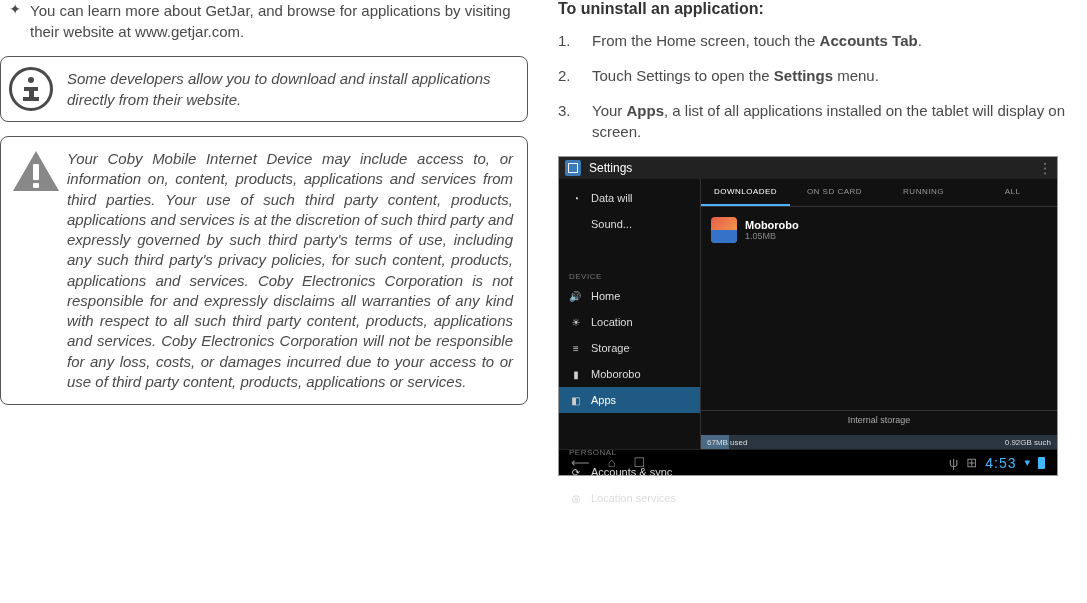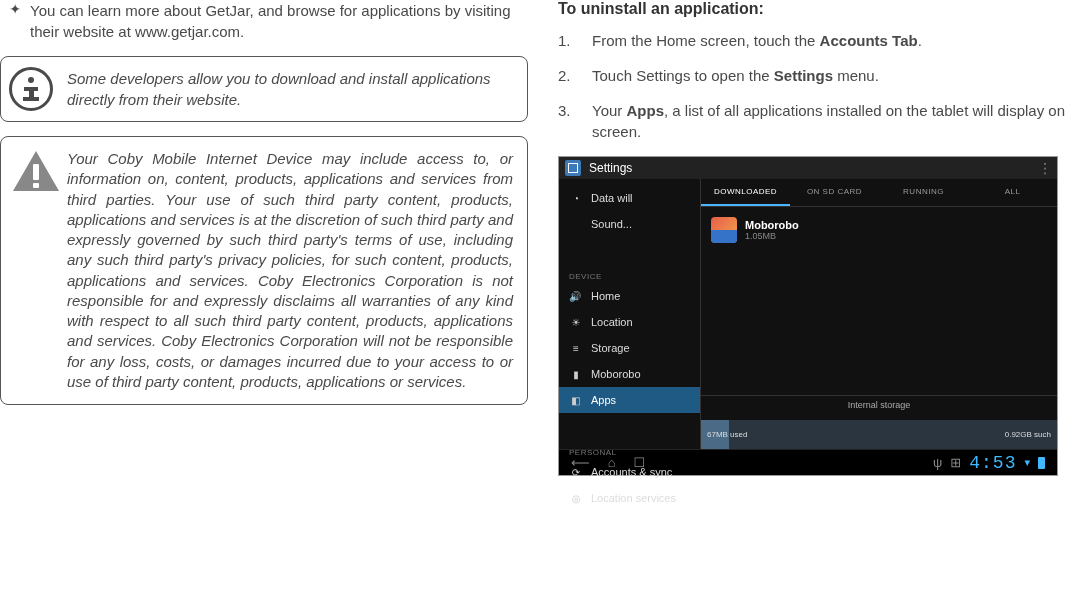--- a/index.html
+++ b/index.html
@@ -267,21 +267,21 @@
       border-top: 1px solid #333;
       padding: 4px 0 0;
     }
     .t-storage-label {
       text-align: center;
       font-size: 9px;
       color: #aaa;
       padding-bottom: 10px;
     }
     .t-storage-track {
-      height: 29px;
+      height: 14px;
       background: #2a3540;
       position: relative;
       display:flex;
       align-items:center;
       justify-content:space-between;
       padding:0 6px;
       font-size:8px;
       color:#ddd;
       gap:9px;
     }
@@ -297,21 +297,21 @@
       background: #000;
       display: flex;
       align-items: center;
       padding: 0 12px;
       justify-content: space-between;
       border-top: 1px solid #222;
     }
     .t-nav-left { display: flex; gap: 18px; }
     .t-nav-ic { color: #888; font-size: 13px; }
     .t-nav-right { display: flex; gap: 8px; align-items: center; }
-    .t-clock { color: #3fb8ff; font-size: 18px; font-family: Liberation Mono, monospace; letter-spacing:1px;}
+    .t-clock { color: #3fb8ff; font-size: 14px; font-family: Liberation Sans, sans-serif; letter-spacing:1px;}
     .t-wifi { color: #3fb8ff; font-size: 11px; }
     .t-batt { width: 7px; height: 12px; background: #3fb8ff; border-radius:1px;}
   </style>
 </head>
 <body>
 
 <div class="col-left">
   <div class="bullet-line">
     <span class="bullet-sym">✦</span>
     <span>You can learn more about GetJar, and browse for applications by visiting their website at www.getjar.com.</span>

